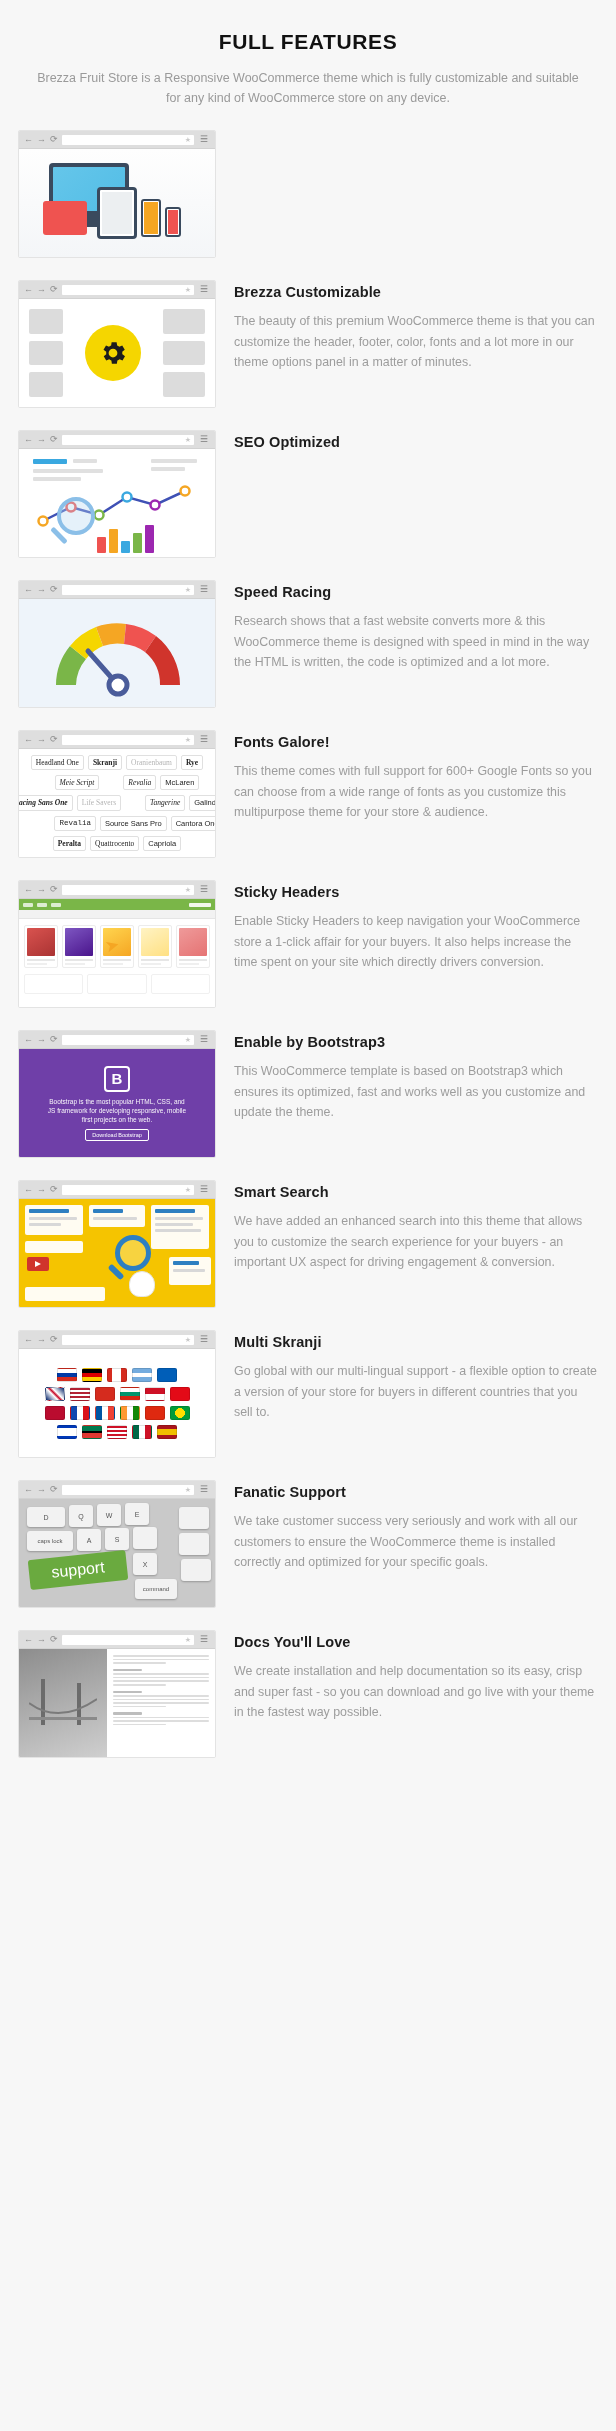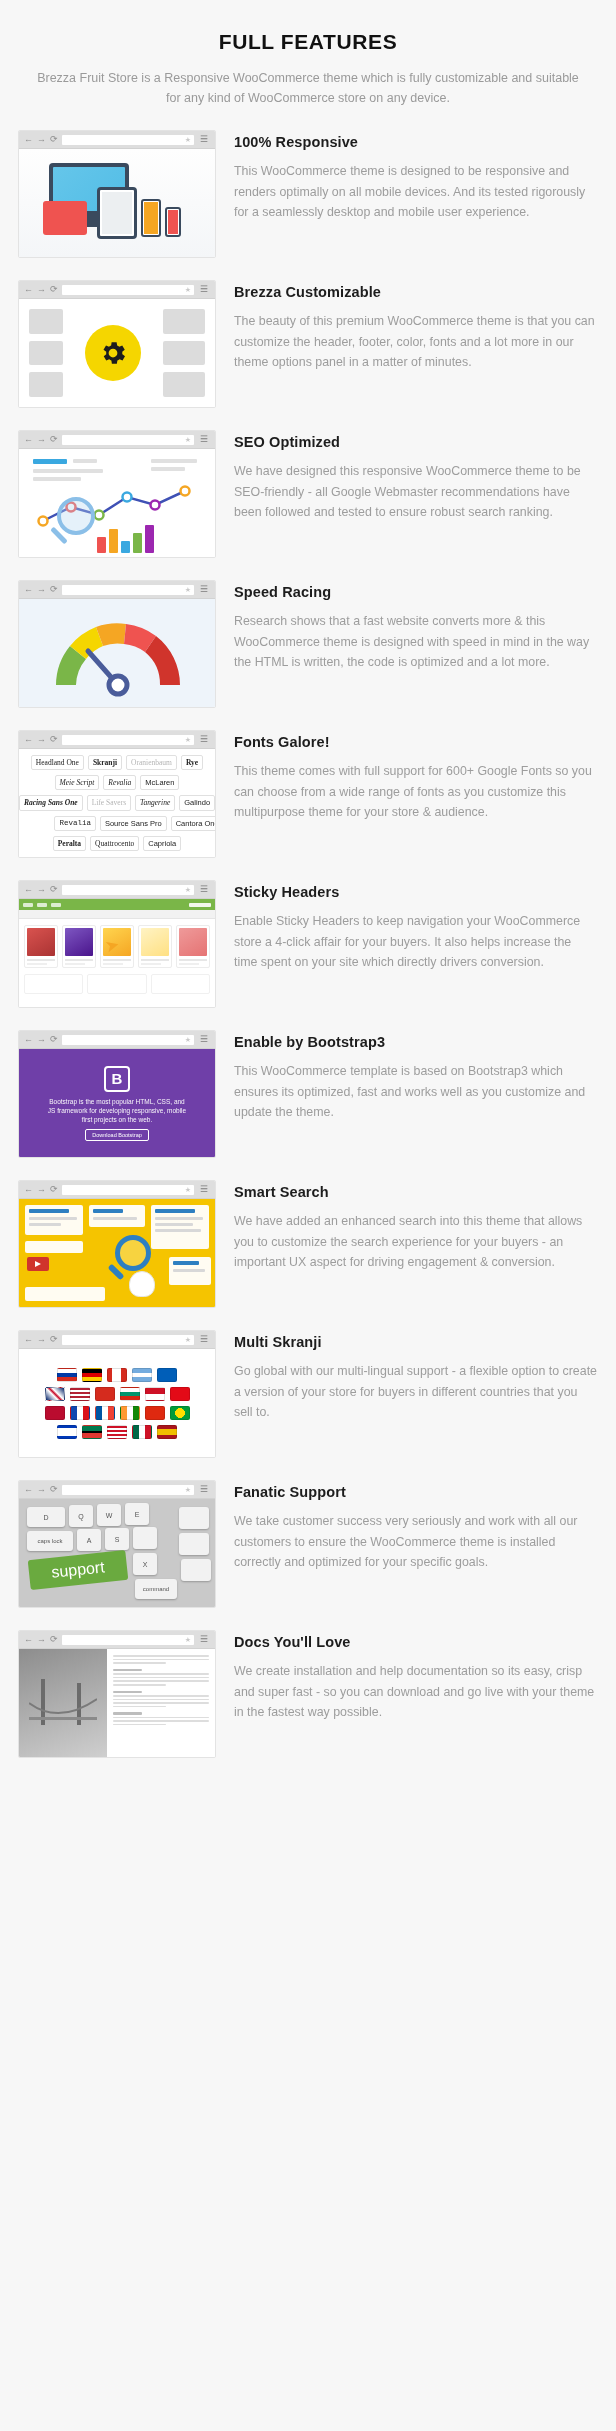--- a/index.html
+++ b/index.html
@@ -122,21 +122,21 @@
 
   
   .vp-fonts{height:108px;background:#fff;padding:8px 6px;display:flex;flex-direction:column;gap:5px;align-items:center;justify-content:center;}
   .fontrow{display:flex;gap:4px;justify-content:center;flex-wrap:nowrap;}
   .fchip{
     border:1px solid #e0e0e0;border-radius:2px;padding:2px 4px;
     font-size:7.5px;color:#222;white-space:nowrap;line-height:1.25;
     background:#fff;
   }
   .f-serif{font-family:"Liberation Serif",serif;}
-  .f-italic{font-family:"Liberation Serif",serif;font-style:italic;}
+  .f-italic{font-family:"Liberation Serif",serif;font-style:italic;margin-left:20px;}
   .f-bold{font-weight:bold;font-style:italic;font-family:"Liberation Serif",serif;}
   .f-light{font-family:"Liberation Serif",serif;color:#b5b5b5;}
   .f-mono{font-family:"Liberation Mono",monospace;margin-left:44px;}
   .f-sans{font-family:"Liberation Sans",sans-serif;text-align:center;}
   .f-heavy{font-weight:bold;font-family:"Liberation Serif",serif;}
 
   
   .vp-sticky{height:108px;background:#fff;position:relative;}
   .sticky-bar{height:11px;background:#7ab648;display:flex;align-items:center;padding:0 4px;gap:4px;}
   .sticky-bar .dot{width:10px;height:4px;background:rgba(255,255,255,.75);border-radius:1px;}
@@ -215,24 +215,20 @@
         <div class="tablet">
             <i></i>
           </div>
         <div class="phone">
             <i></i>
           </div>
         <div class="phone2">
             <i></i>
           </div>
       </div>
-    </div>
-    <div class="copy">
-      <h3>100% Responsive</h3>
-      <p>This WooCommerce theme is designed to be responsive and renders optimally on all mobile devices. And its tested rigorously for a seamlessly desktop and mobile user experience.</p>
     </div>
   </div>
 
   <div class="feature">
     <div class="shot">
       <div class="chrome">
         <div class="nav">
           <span>←</span>
           <span>→</span>
           <span>⟳</span>
@@ -303,21 +299,20 @@
         <div class="seo-handle"></div>
         <div class="bar" style="left:78px;height:16px;background:#ef5350;"></div>
         <div class="bar" style="left:90px;height:24px;background:#f5a623;"></div>
         <div class="bar" style="left:102px;height:12px;background:#3aa8e0;"></div>
         <div class="bar" style="left:114px;height:20px;background:#7ab648;"></div>
         <div class="bar" style="left:126px;height:28px;background:#9c27b0;"></div>
       </div>
     </div>
     <div class="copy">
       <h3>SEO Optimized</h3>
-      <p>We have designed this responsive WooCommerce theme to be SEO-friendly - all Google Webmaster recommendations have been followed and tested to ensure robust search ranking.</p>
     </div>
   </div>
 
   <div class="feature">
     <div class="shot">
       <div class="chrome">
         <div class="nav">
           <span>←</span>
           <span>→</span>
           <span>⟳</span>
@@ -447,21 +442,21 @@
         <div class="prodrow" style="padding-top:0;">
           <div style="flex:1;height:20px;border:1px solid #f0f0f0;border-radius:2px;"></div>
           <div style="flex:1;height:20px;border:1px solid #f0f0f0;border-radius:2px;"></div>
           <div style="flex:1;height:20px;border:1px solid #f0f0f0;border-radius:2px;"></div>
         </div>
         <div class="cursor">➤</div>
       </div>
     </div>
     <div class="copy">
       <h3>Sticky Headers</h3>
-      <p>Enable Sticky Headers to keep navigation your WooCommerce store a 4-click affair for your buyers. It also helps increase the time spent on your site which directly drivers conversion.</p>
+      <p>Enable Sticky Headers to keep navigation your WooCommerce store a 1-click affair for your buyers. It also helps increase the time spent on your site which directly drivers conversion.</p>
     </div>
   </div>
 
   <div class="feature">
     <div class="shot">
       <div class="chrome">
         <div class="nav">
           <span>←</span>
           <span>→</span>
           <span>⟳</span>

